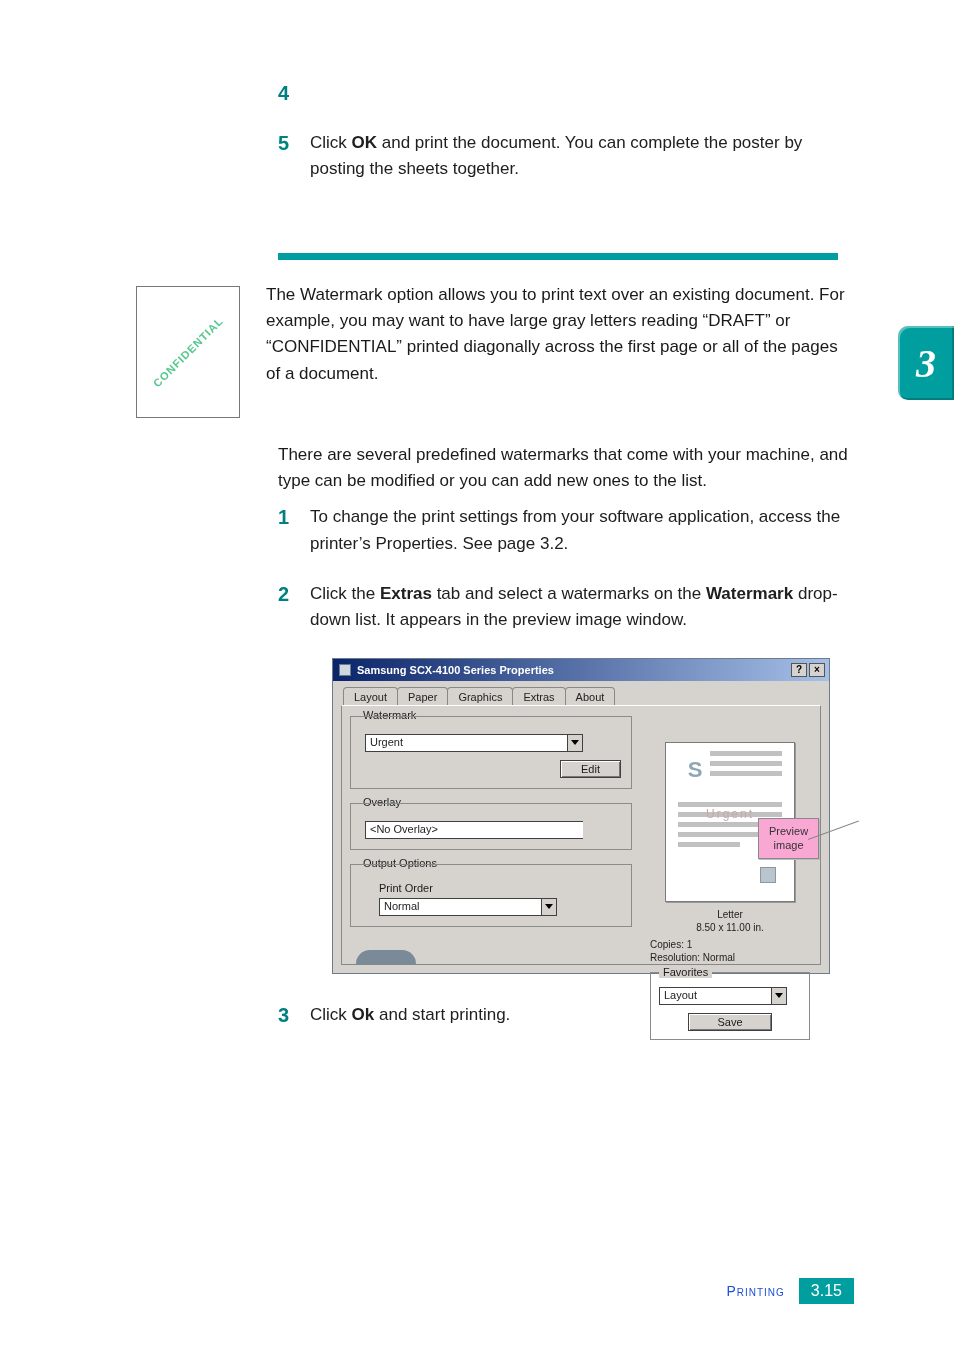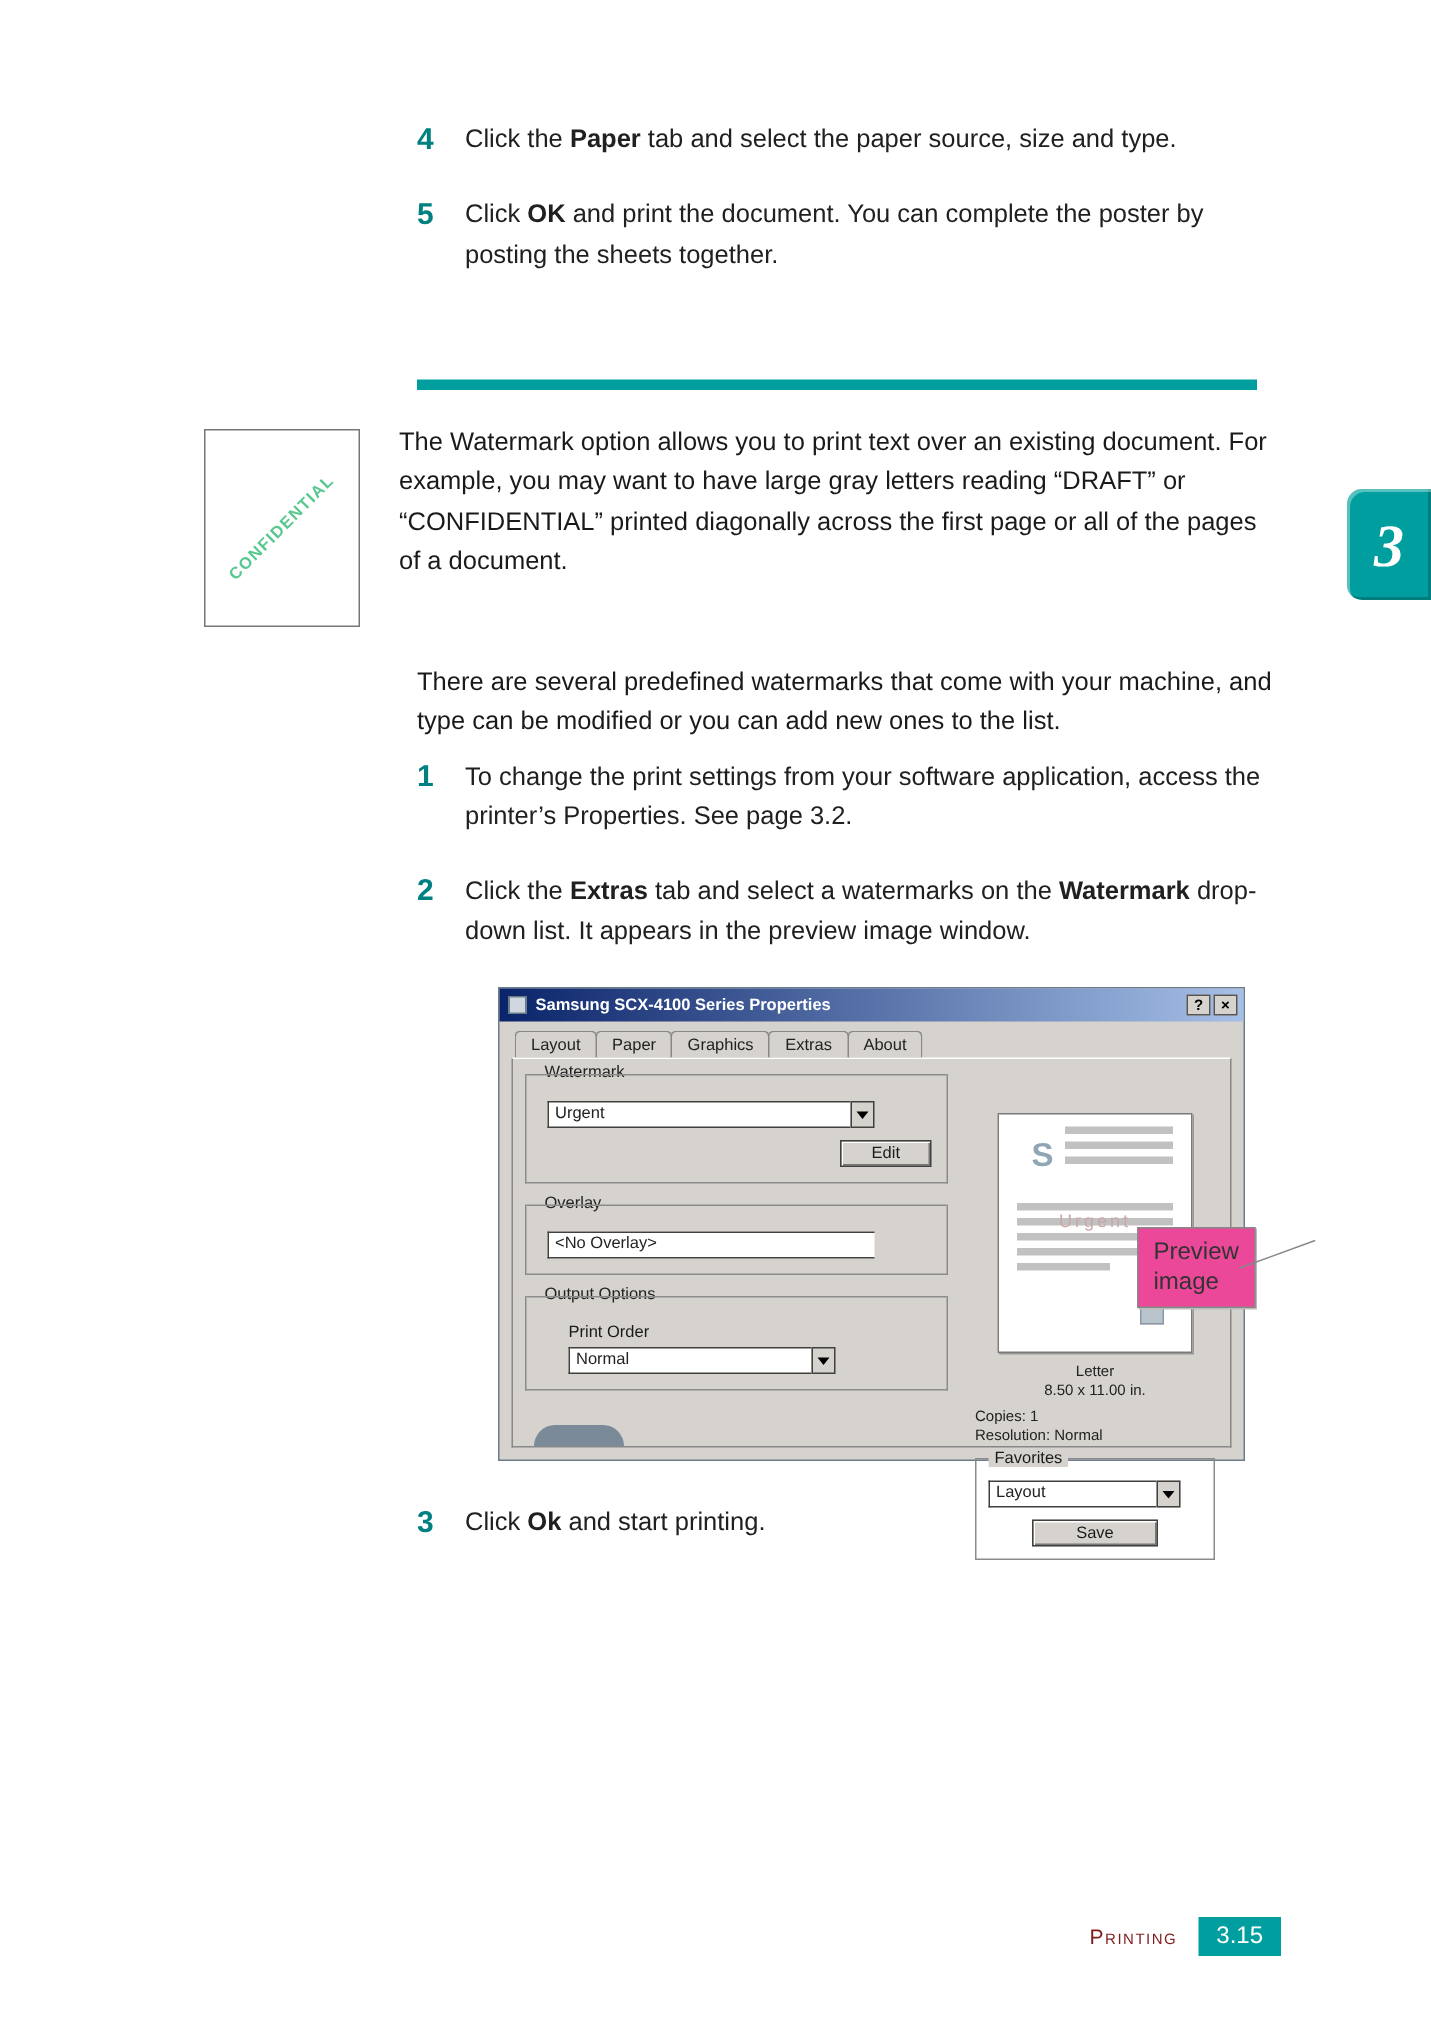--- a/index.html
+++ b/index.html
@@ -247,26 +247,27 @@
   }
   .fav-grp::before {
     content: attr(data-label);
     position:absolute; top:-7px; left:8px; background:#d6d3ce; padding:0 4px;
   }
   
   .callout {
     position:absolute;
     left: 426px;
     top: 160px;
-    background:#ec4899;
+    background:#f9a8d4;
     border:1px solid #888;
     padding:6px 10px;
-    font-size:16px;
+    font-size:11px;
     color:#333;
     box-shadow: 1px 1px 0 #bbb;
+    text-align:center;
     line-height:1.25;
     z-index:20;
   }
   .callout::before{
     content:"";
     position:absolute;
     width:54px; height:1px;
     background:#888;
     right:-44px; top:50%;
     transform: rotate(-20deg);
@@ -285,21 +286,21 @@
     bottom: 44px;
     right: 100px;
     display:flex;
     align-items:center;
     gap:14px;
     font-size:14px;
   }
   .page-footer .label {
     font-variant: small-caps;
     letter-spacing: 1px;
-    color:#7f1d1d;
+    color:#1d4ed8;
   }
   .page-footer .num {
     background:#009e9e;
     color:#fff;
     padding:4px 12px;
     font-size:16px;
   }
   b { font-weight:700; }
   .printer-icon {
     width:12px; height:12px;
@@ -337,23 +338,20 @@
   .print-order-label{margin-bottom:4px; padding-left:14px;}
   .save-row{ text-align:center; margin-top:8px;}
 </style>
 </head>
 <body>
 
 <div class="page">
 
   <div class="step-row">
     <div class="step-num">4</div>
-    <div class="step-body">
-      <span>Click the </span><b>Paper</b><span> tab and select the paper source, size and type.</span>
-    </div>
   </div>
   <div class="step-row">
     <div class="step-num">5</div>
     <div class="step-body">
       <span>Click </span><b>OK</b><span> and print the document. You can complete the poster by posting the sheets together.</span>
     </div>
   </div>
 
   <div class="teal-rule"></div>
 

